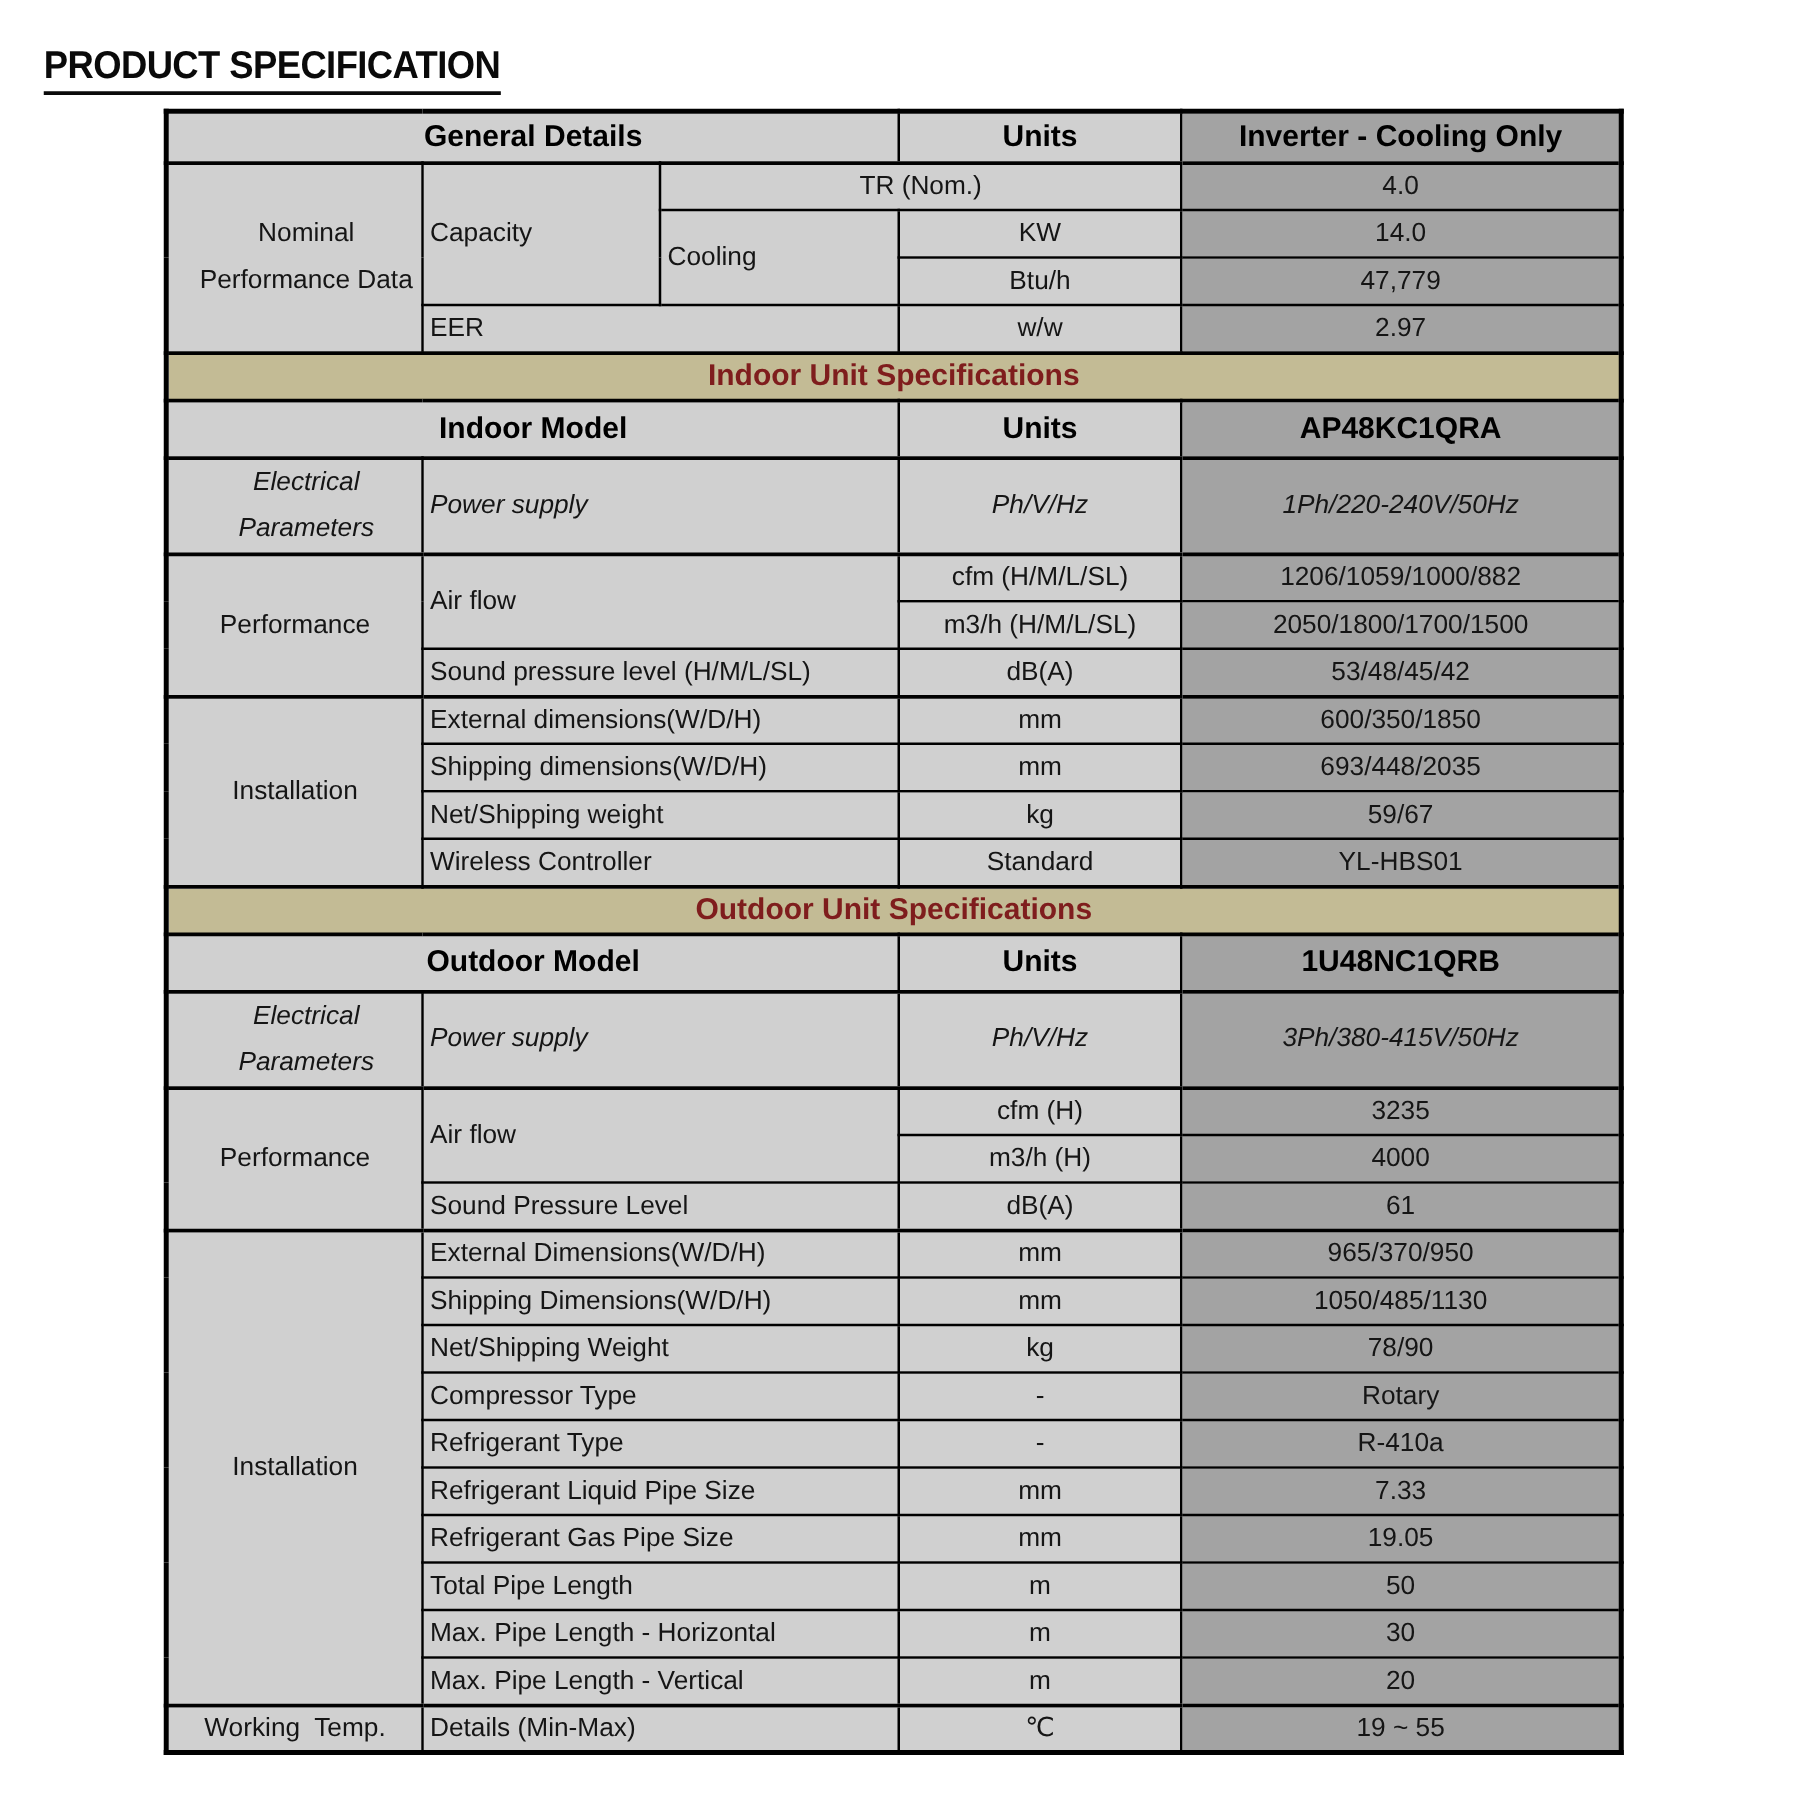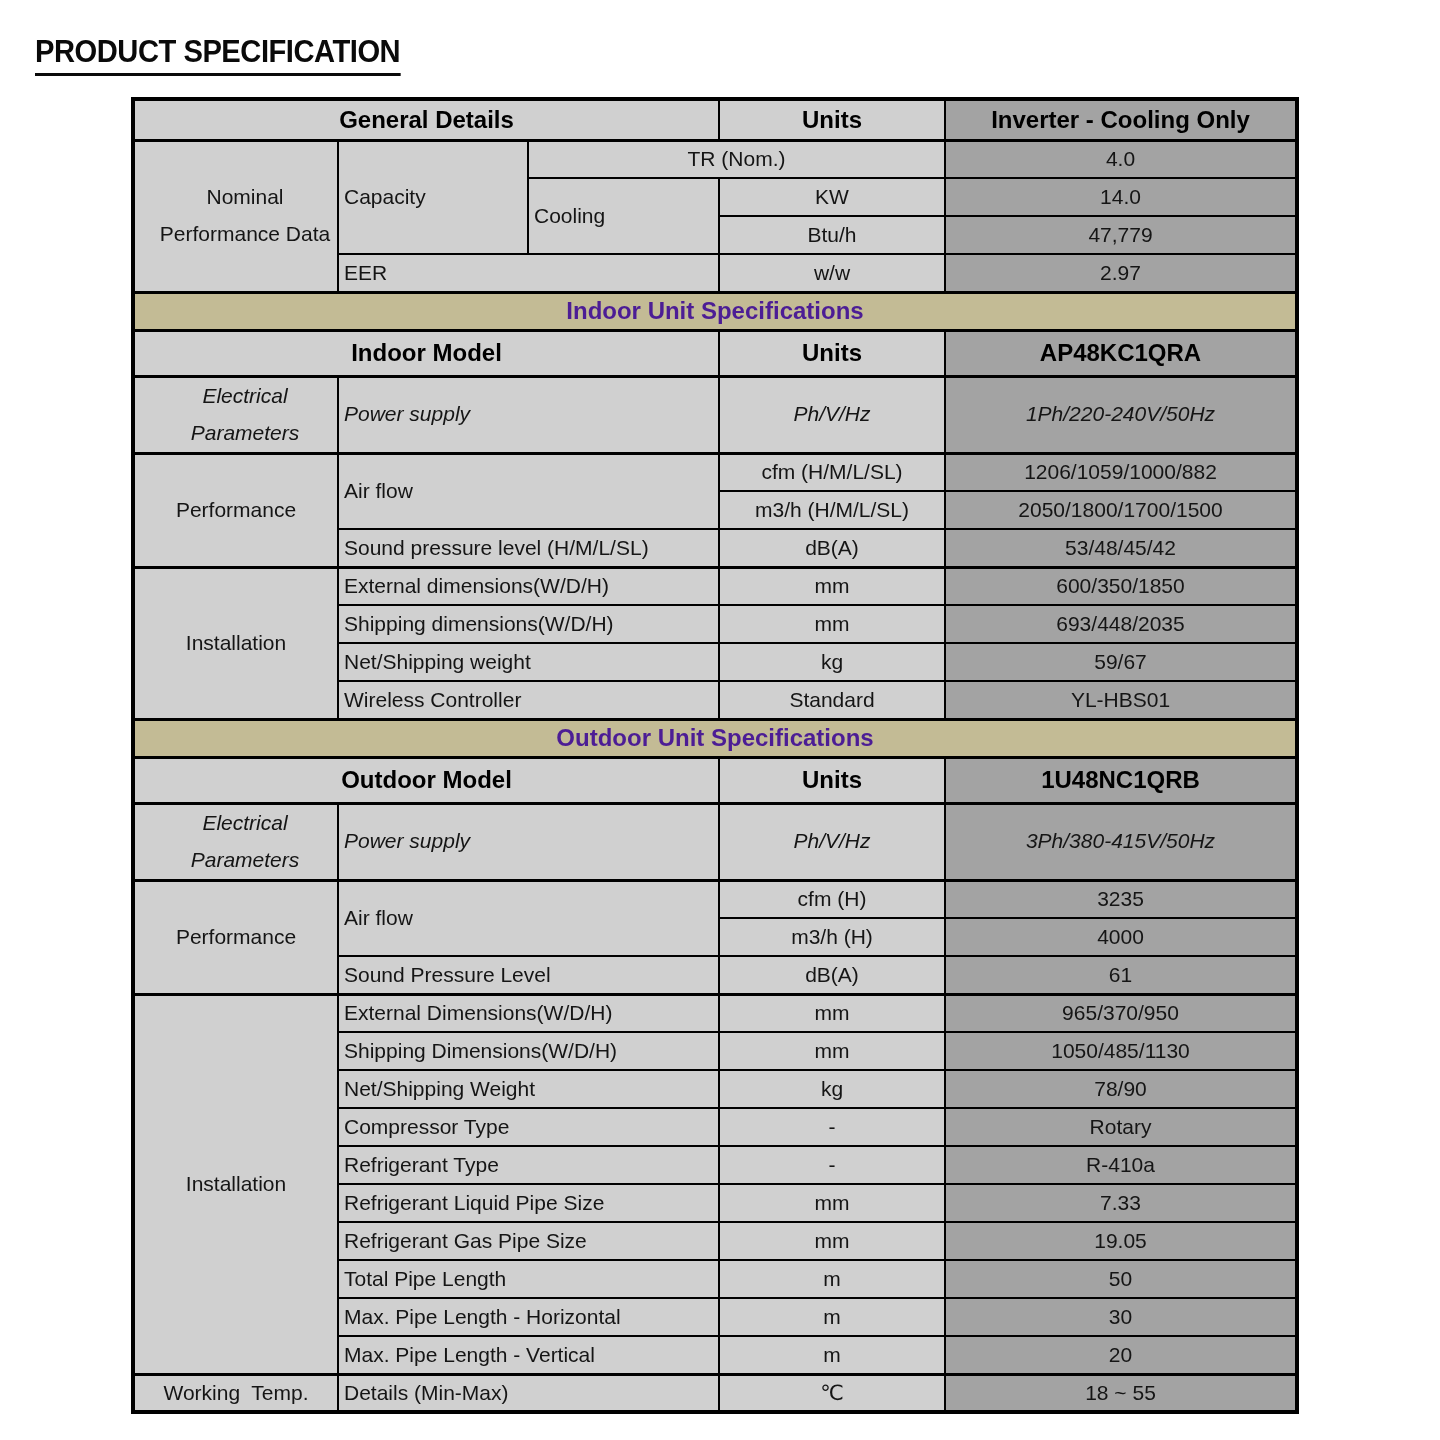--- a/index.html
+++ b/index.html
@@ -15,21 +15,21 @@
     font-size:31px;
     font-weight:700;
     letter-spacing:-0.5px;
     color:#0a0a0a;
     border-bottom:3px solid #0a0a0a;
     padding-bottom:3px;
     transform:scaleX(0.94);
     transform-origin:left center;
   }
   table.spec{
-    margin:21px 0 0 131px;
+    margin:11px 0 0 131px;
     border-collapse:collapse;
     table-layout:fixed;
     width:1164px;
     border:4px solid #000;
   }
   td,th{
     border:2px solid #000;
     font-size:21px;
     font-weight:400;
     text-align:center;
@@ -43,21 +43,21 @@
   .blue{background:#a3a3a3;}
   .band{background:#c3bb95;}
   th.hdr, td.hdr{
     font-weight:700;
     font-size:24px;
     color:#000;
   }
   td.band{
     font-weight:700;
     font-size:24px;
-    color:#4c1d95;
+    color:#7f1d1d;
     border-top-width:3px;
     border-bottom-width:3px;
   }
   .left{text-align:left;padding-left:5px;padding-right:3px;}
   .grp{padding-left:18px;line-height:1.75;}
   tr.h41{height:41px;}
   tr.r38{height:38px;}
   tr.r46{height:46px;}
   tr.r77{height:77px;font-style:italic;}
   .bt3{border-top-width:3px;}
@@ -234,19 +234,19 @@
   </tr>
   <tr class="r38">
     <td class="gray left" colspan="2">Max. Pipe Length - Vertical</td>
     <td class="gray">m</td>
     <td class="blue">20</td>
   </tr>
   <tr class="r38">
     <td class="gray bt3">Working&nbsp; Temp.</td>
     <td class="gray left bt3" colspan="2">Details (Min-Max)</td>
     <td class="gray bt3">℃</td>
-    <td class="blue bt3">18 ~ 55</td>
+    <td class="blue bt3">19 ~ 55</td>
   </tr>
 </tbody>
   </table>
 
 
 
 
 </body></html>

